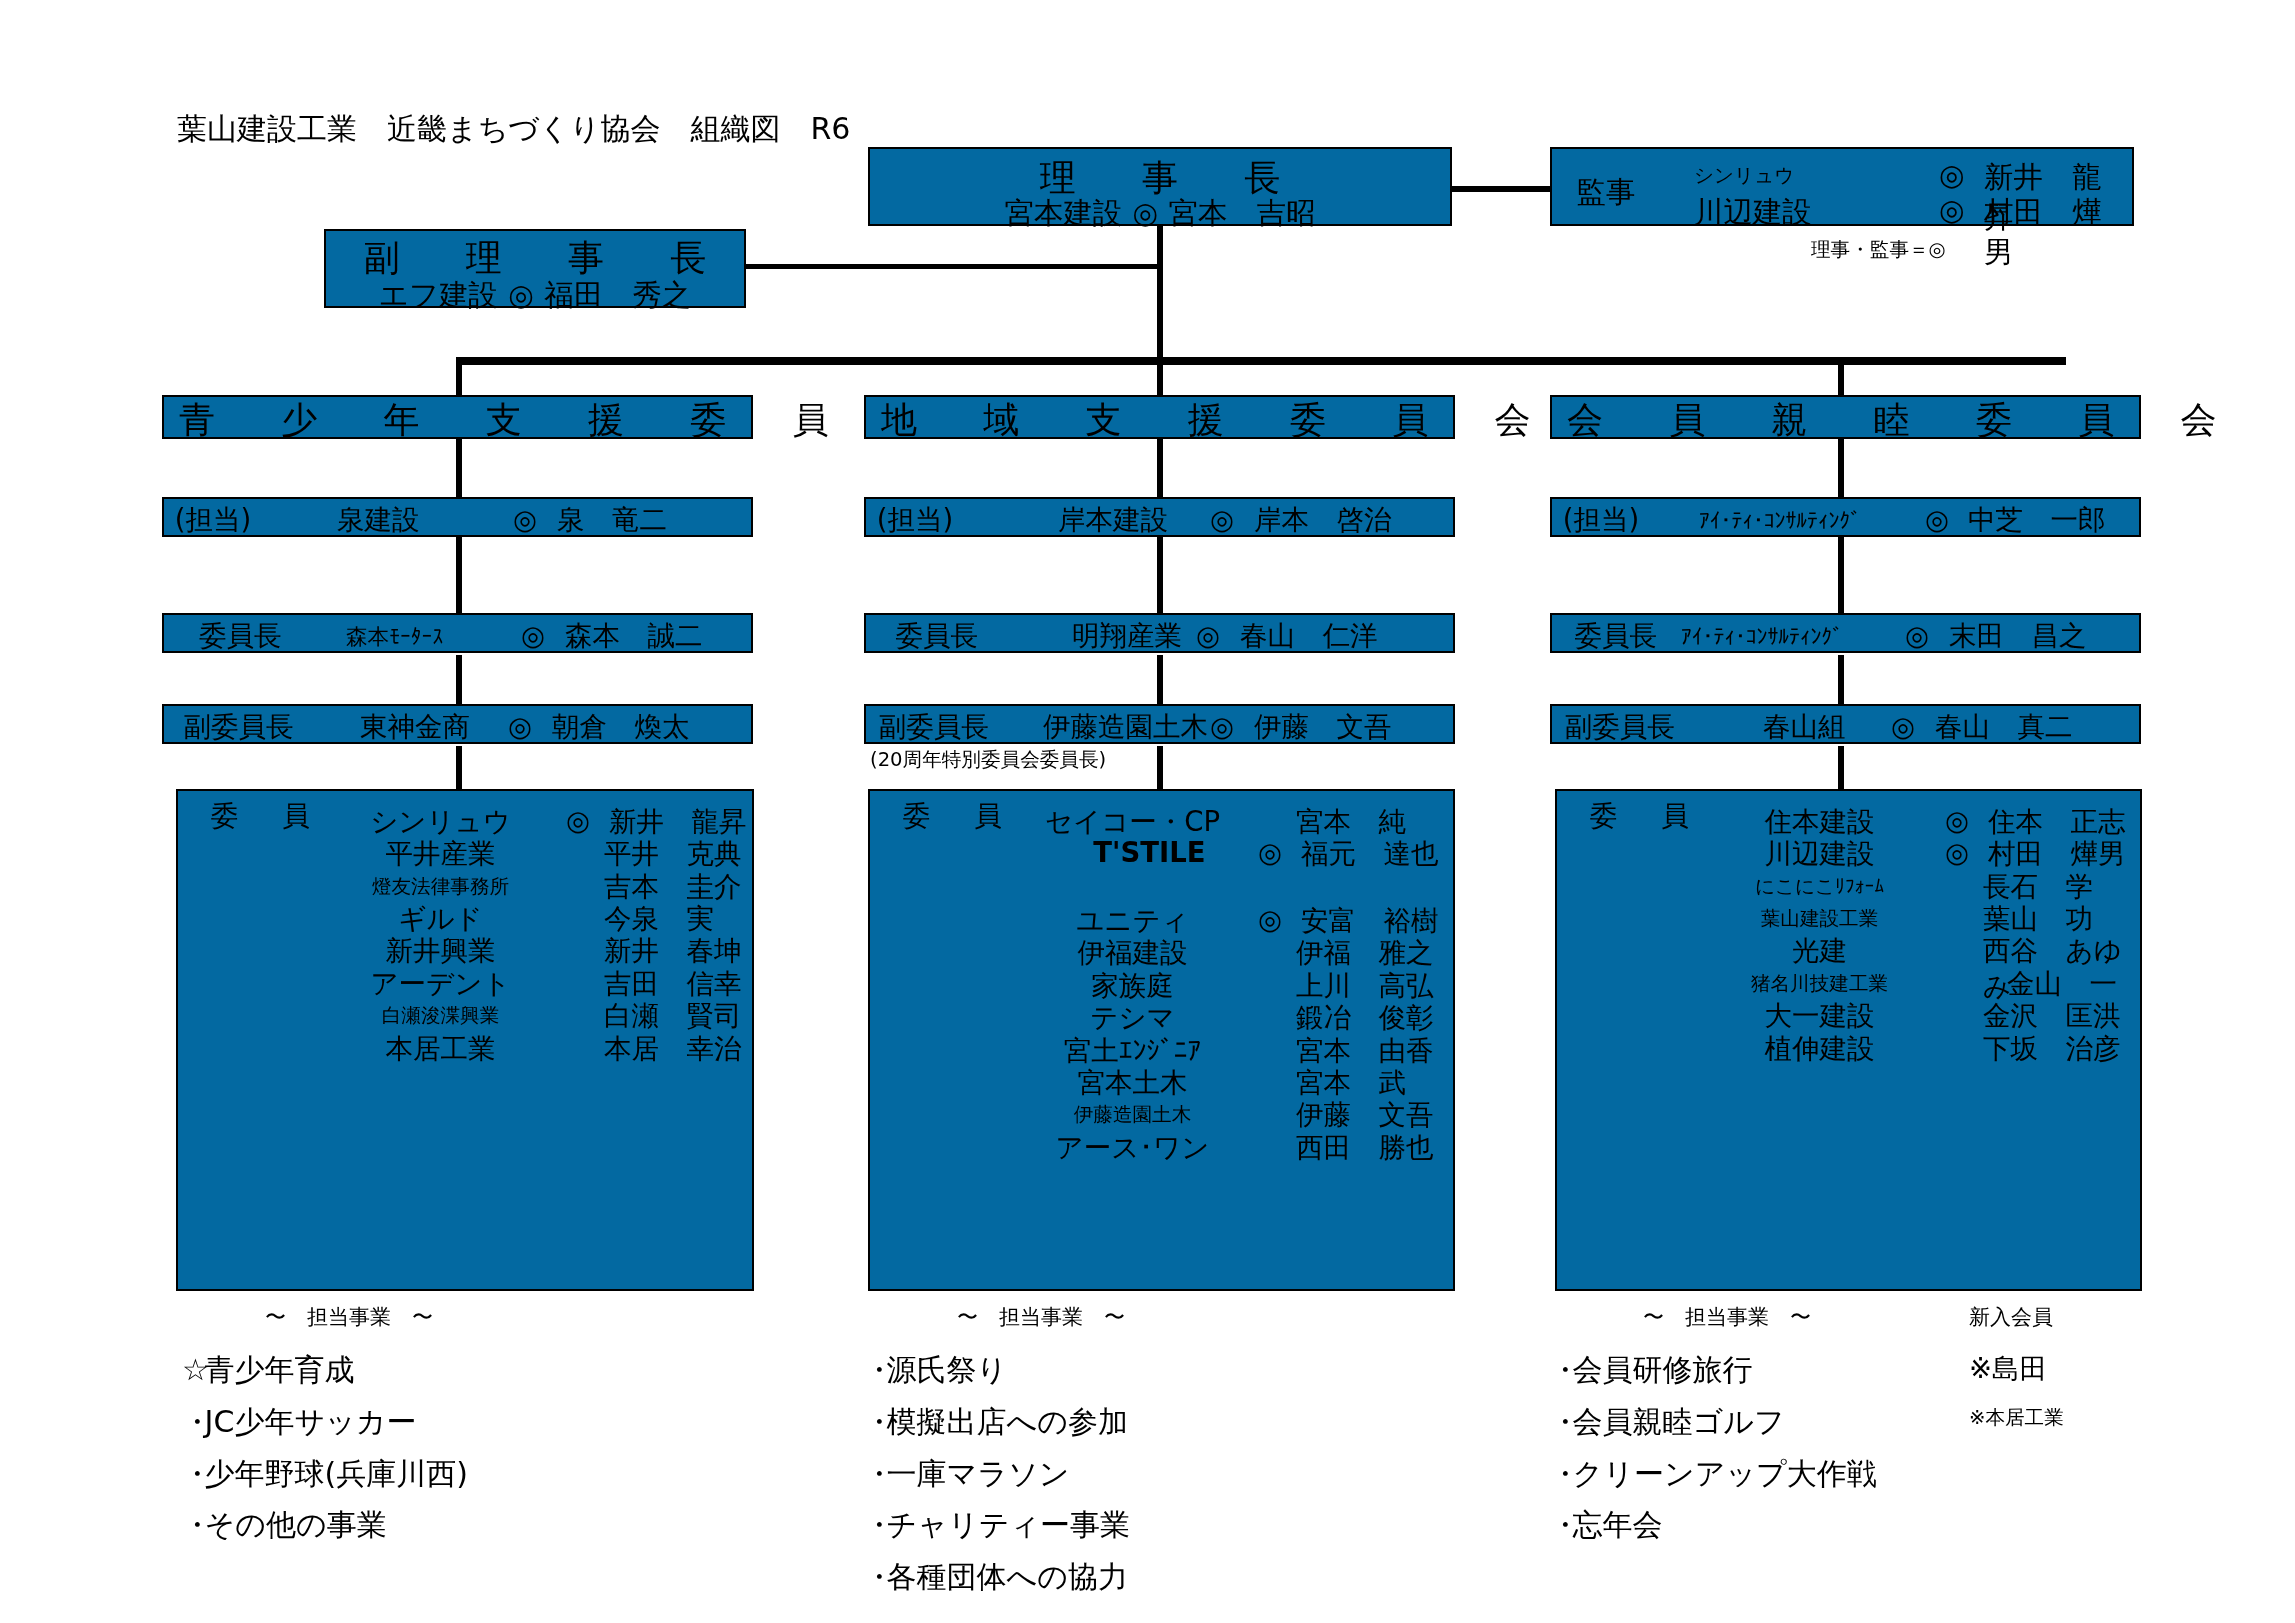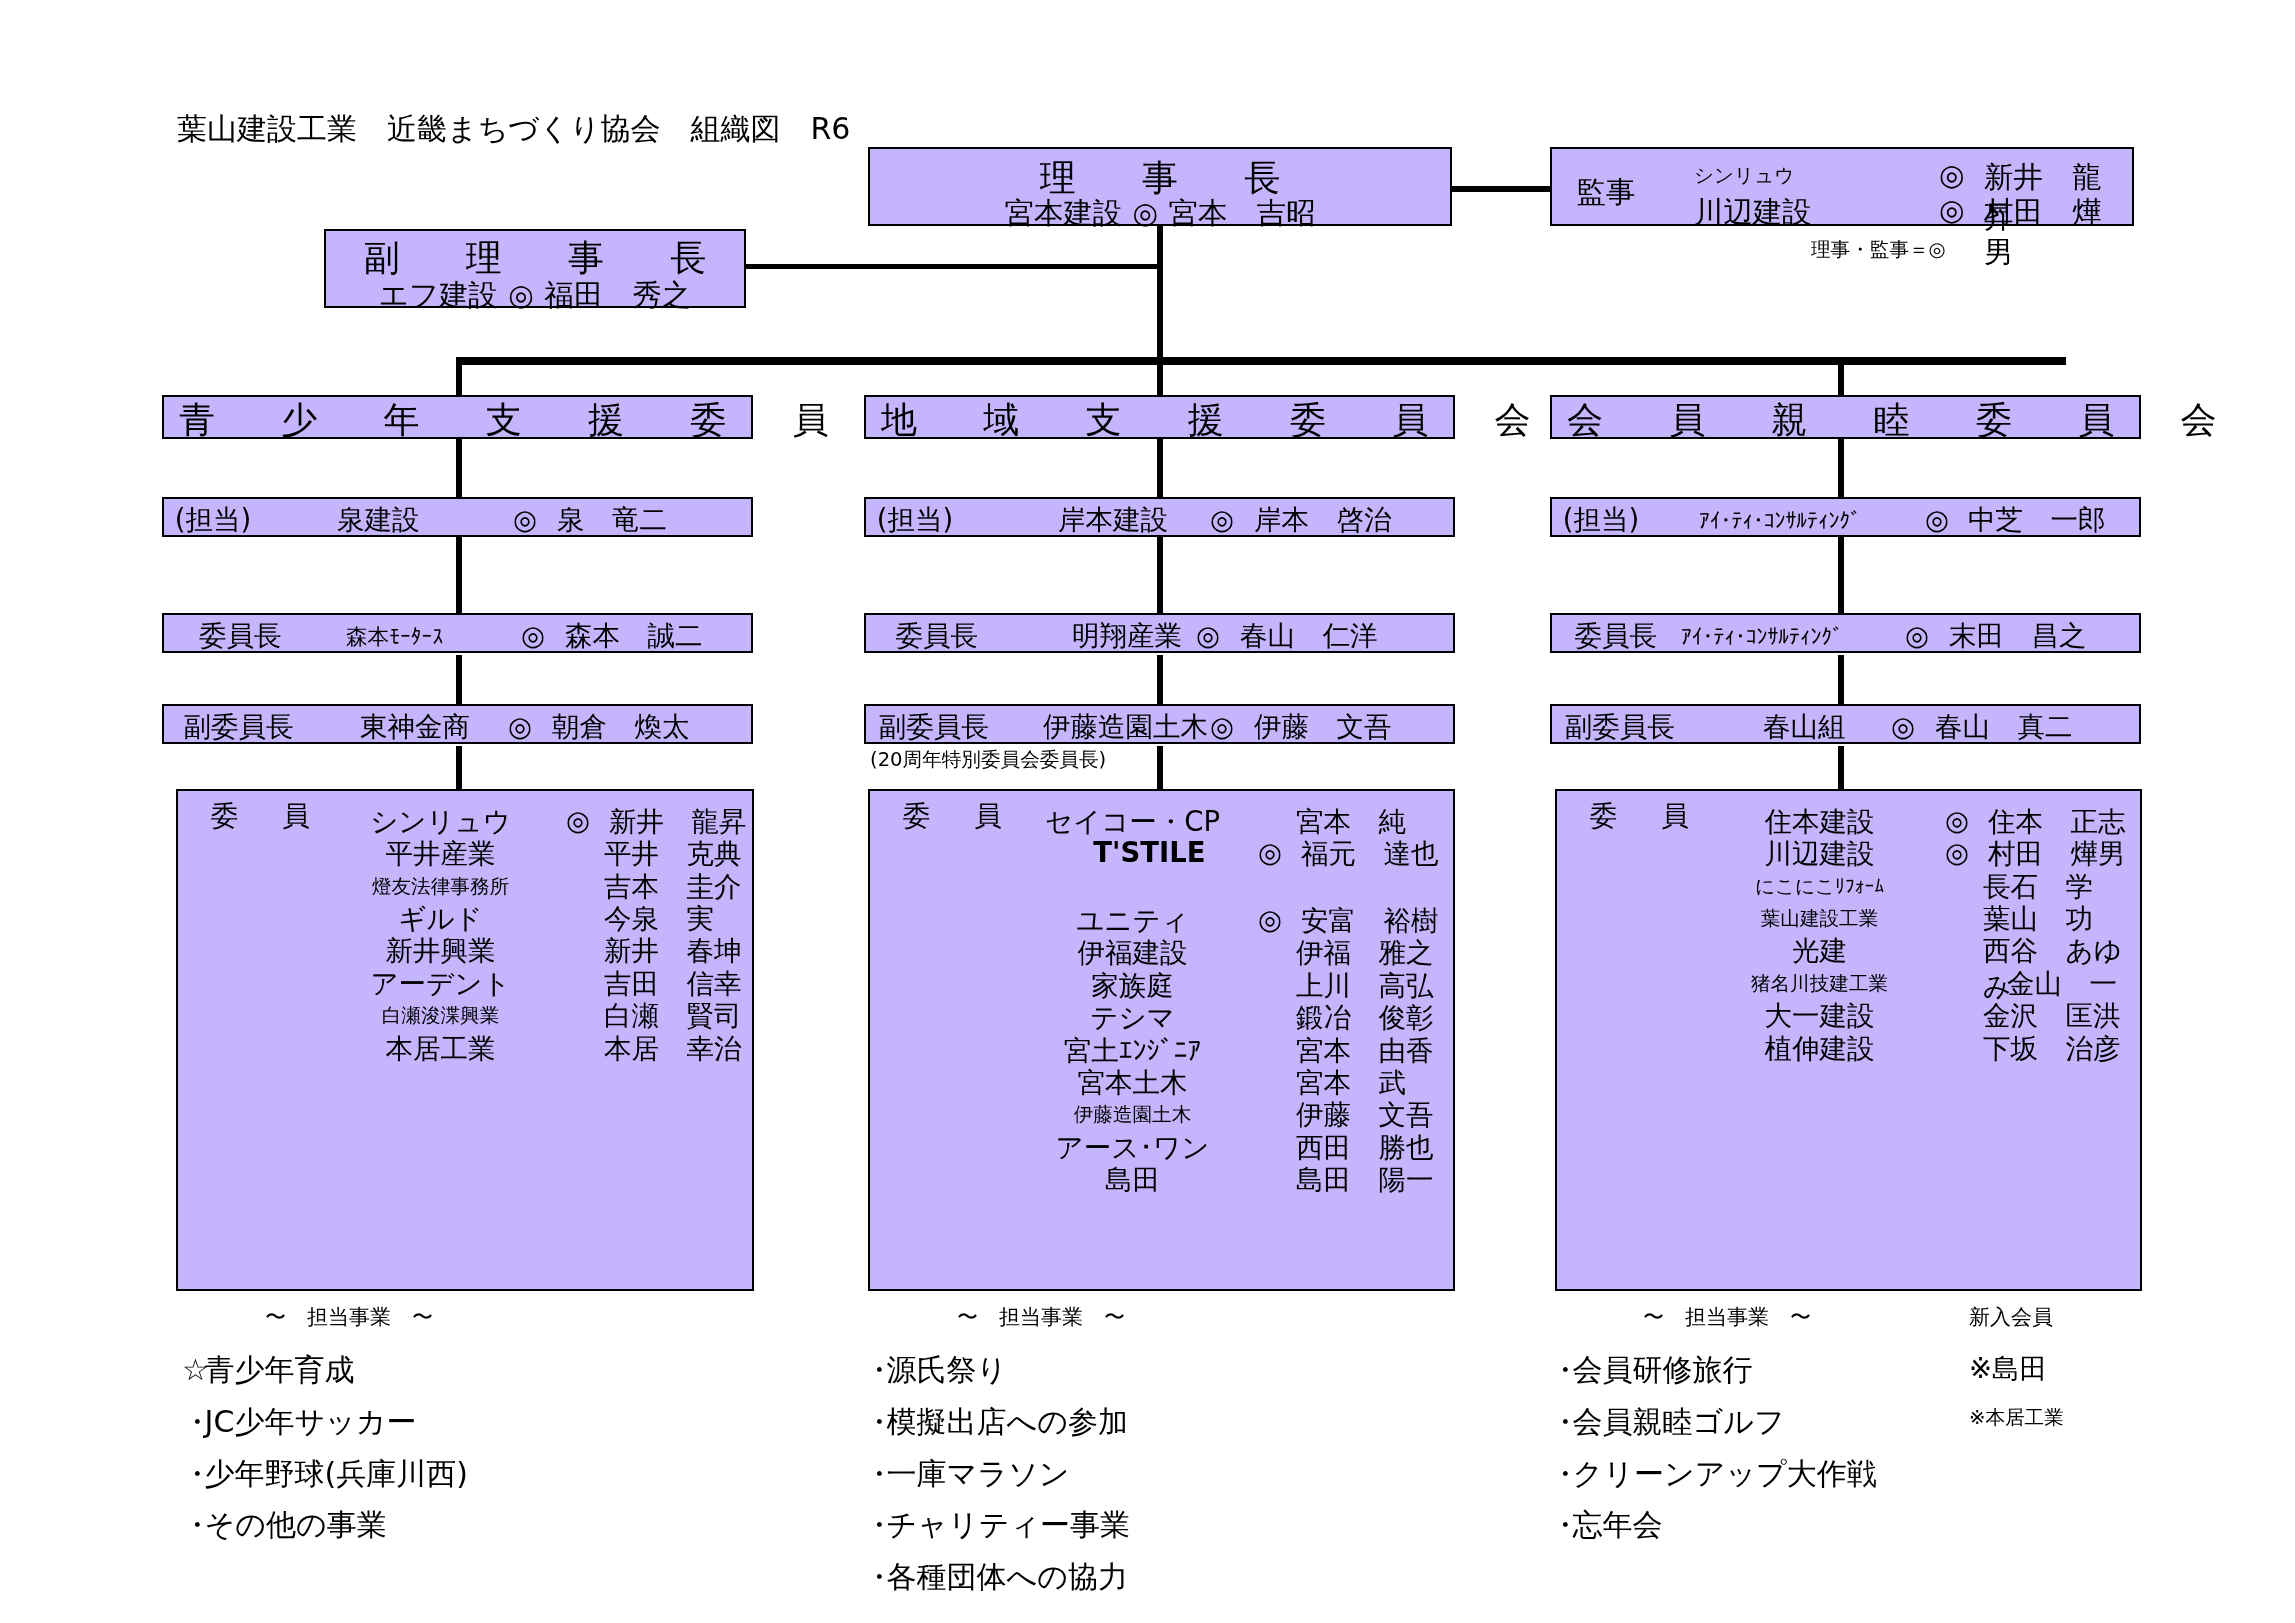--- a/index.html
+++ b/index.html
@@ -13,21 +13,21 @@
     width:2295px;
     height:1623px;
     background:#fff;
     overflow:hidden;
   }
   .abs{position:absolute;}
   
   .box{
     position:absolute;
     border:2.5px solid #000;
-    background:#c4b5fd;
+    background:#0369a1;
     box-sizing:border-box;
     z-index:5;
   }
   .box-thin{border-width:2px;}
   
   .vline{position:absolute;background:#000;width:6.4px;z-index:2;}
   .hline{position:absolute;background:#000;height:6.4px;z-index:2;}
   
   .t{position:absolute;white-space:nowrap;line-height:1;}
   .center{width:100%;text-align:center;left:0;}
@@ -246,24 +246,20 @@
             <span class="abs f-row" style="left: 426px; top: 2px;">宮本　武</span>
           </div>
           <div class="abs" style="left: 0px; top: 304px; width: 100%; height: 32px;">
             <span class="mcorp f-small" style="left: 147px; width: 231px; top: 5.9px;">伊藤造園土木</span>
             <span class="abs f-row" style="left: 426px; top: 2px;">伊藤　文吾</span>
           </div>
           <div class="abs" style="left: 0px; top: 337px; width: 100%; height: 32px;">
             <span class="mcorp f-row" style="left: 147px; width: 231px; top: 2px;">アース･ワン</span>
             <span class="abs f-row" style="left: 426px; top: 2px;">西田　勝也</span>
           </div>
-          <div class="abs" style="left: 0px; top: 369px; width: 100%; height: 32px;">
-            <span class="mcorp f-row" style="left: 147px; width: 231px; top: 2px;">島田</span>
-            <span class="abs f-row" style="left: 426px; top: 2px;">島田　陽一</span>
-          </div>
         </div>
     </div>
     <div class="t f-acthead" style="left:957px;top:1308px;">〜　担当事業　〜</div>
     <div class="actlist" id="c2-acts" style="left:864px;top:1350px;">
         <div class="actitem f-act"><span class="bullet">・</span><span>源氏祭り</span></div>
         <div class="actitem f-act"><span class="bullet">・</span><span>模擬出店への参加</span></div>
         <div class="actitem f-act"><span class="bullet">・</span><span>一庫マラソン</span></div>
         <div class="actitem f-act"><span class="bullet">・</span><span>チャリティー事業</span></div>
         <div class="actitem f-act"><span class="bullet">・</span><span>各種団体への協力</span></div>
       </div>

